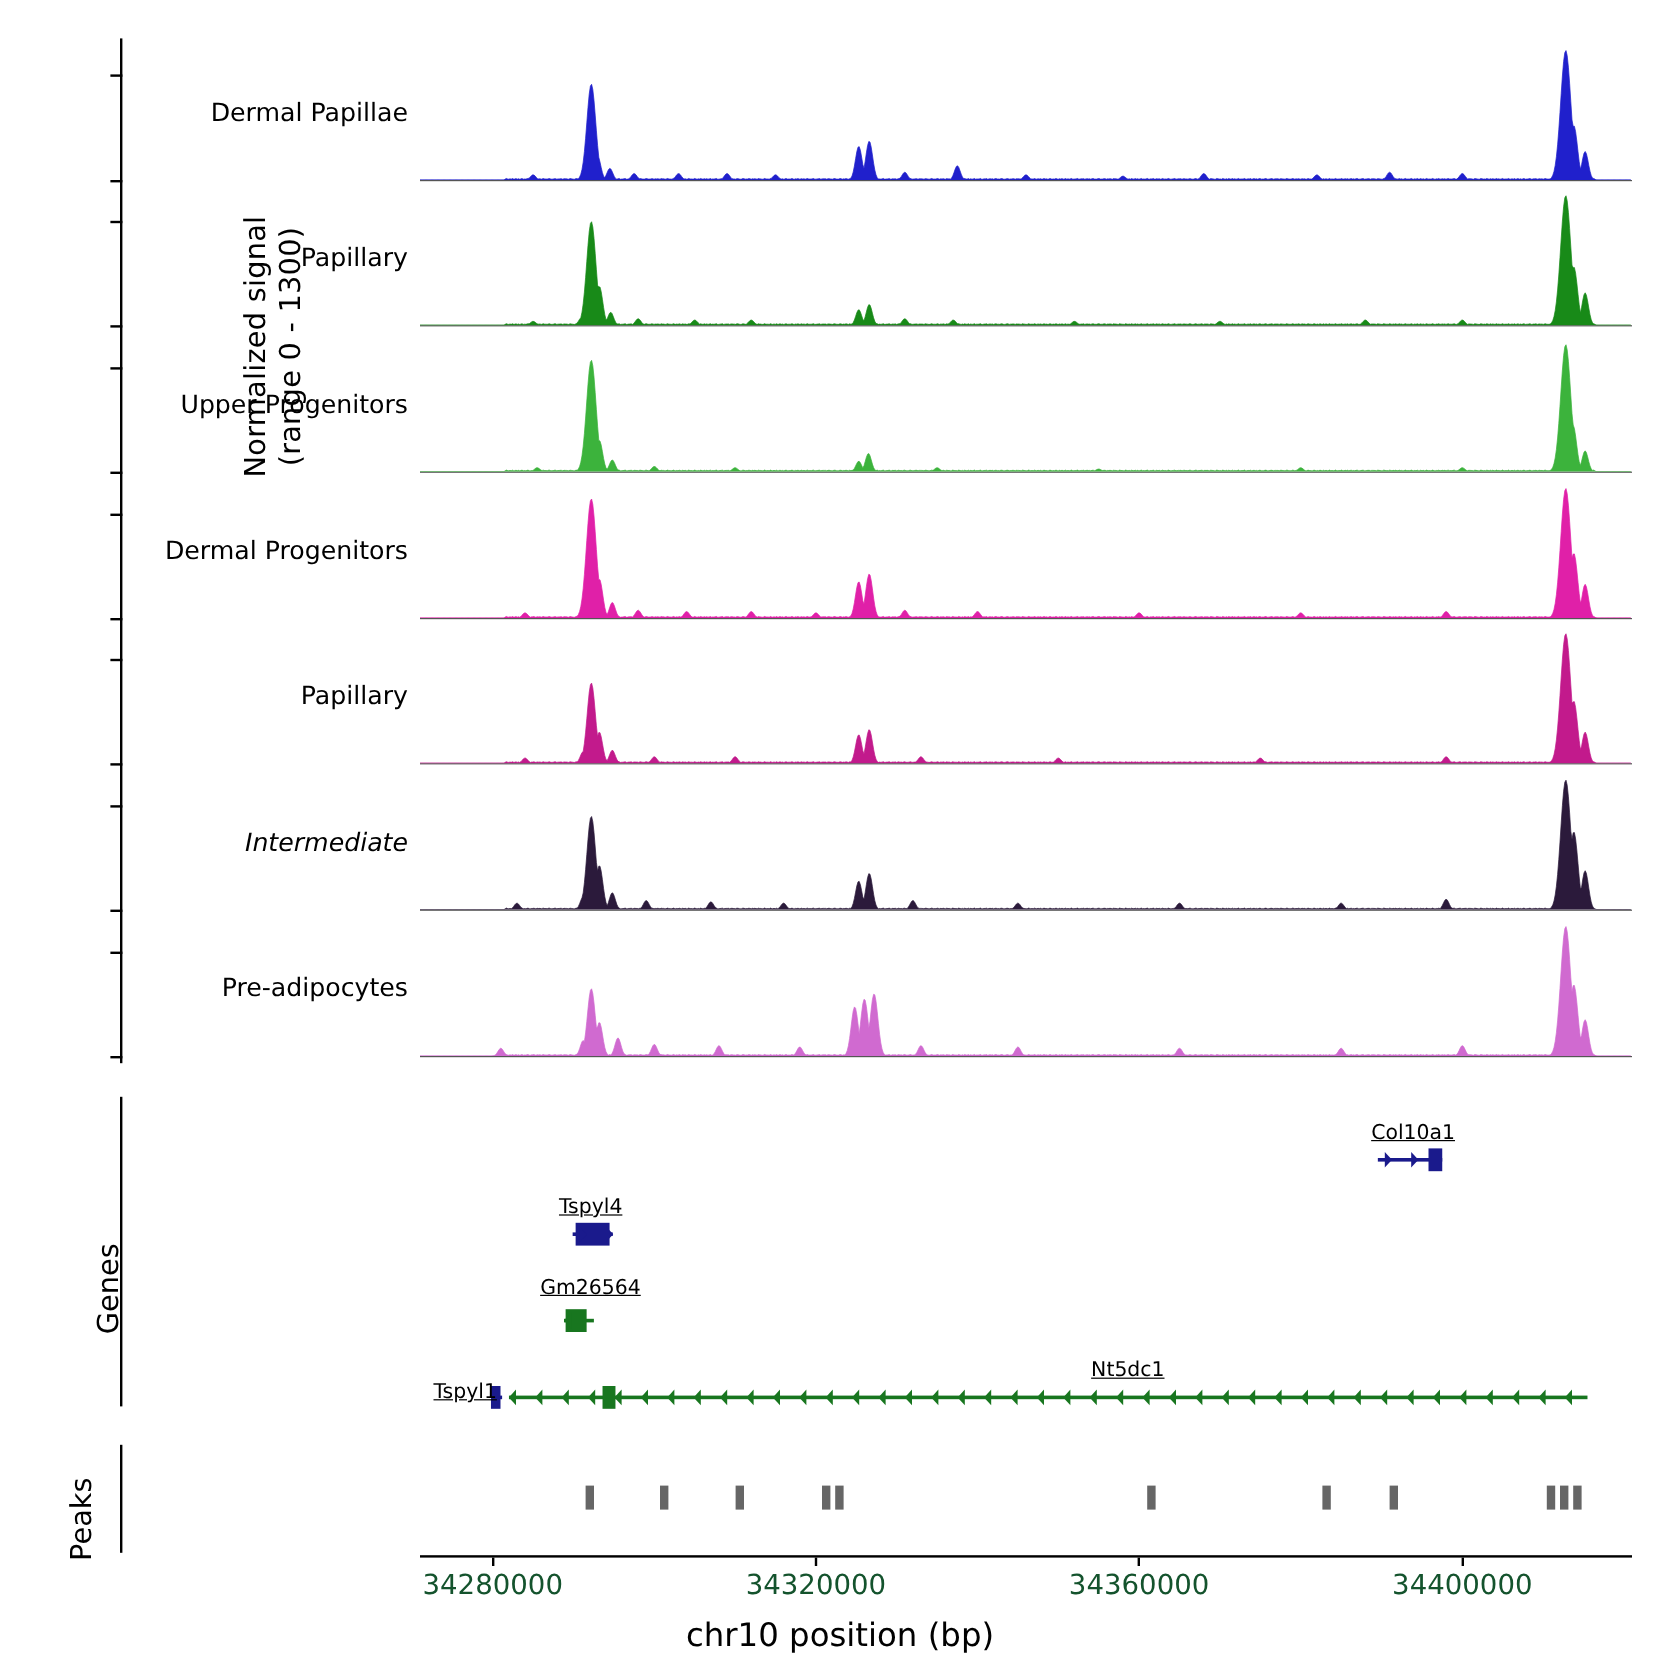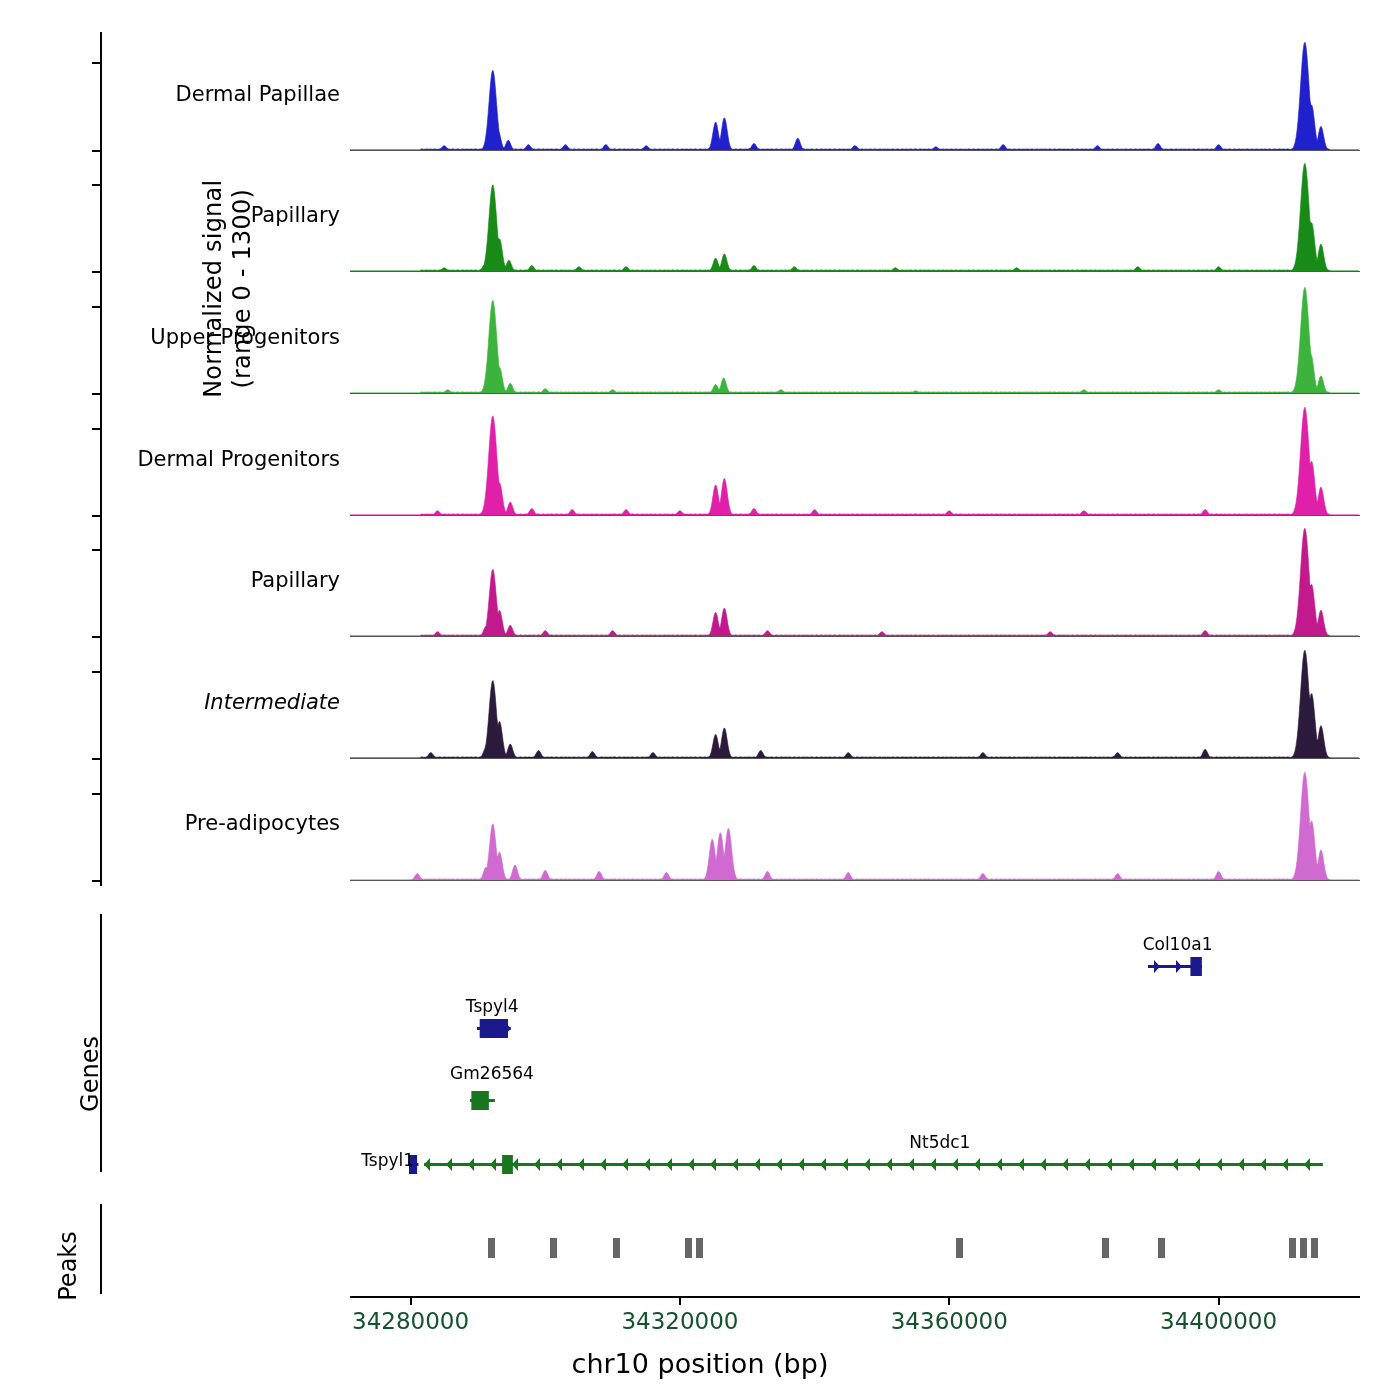--- a/index.html
+++ b/index.html
@@ -79,20 +79,21 @@
     left: 350px;
     width: 1010px;
     height: 1px;
     background: #555555;
   }
   .track-svg { display: block; }
   .gene-label {
     position: absolute;
     font-size: 17px;
     white-space: nowrap;
+    text-decoration: underline;
   }
 
   
   .peak {
     position: absolute;
     background: #666666;
     width: 7px;
     height: 20px;
   }
 

